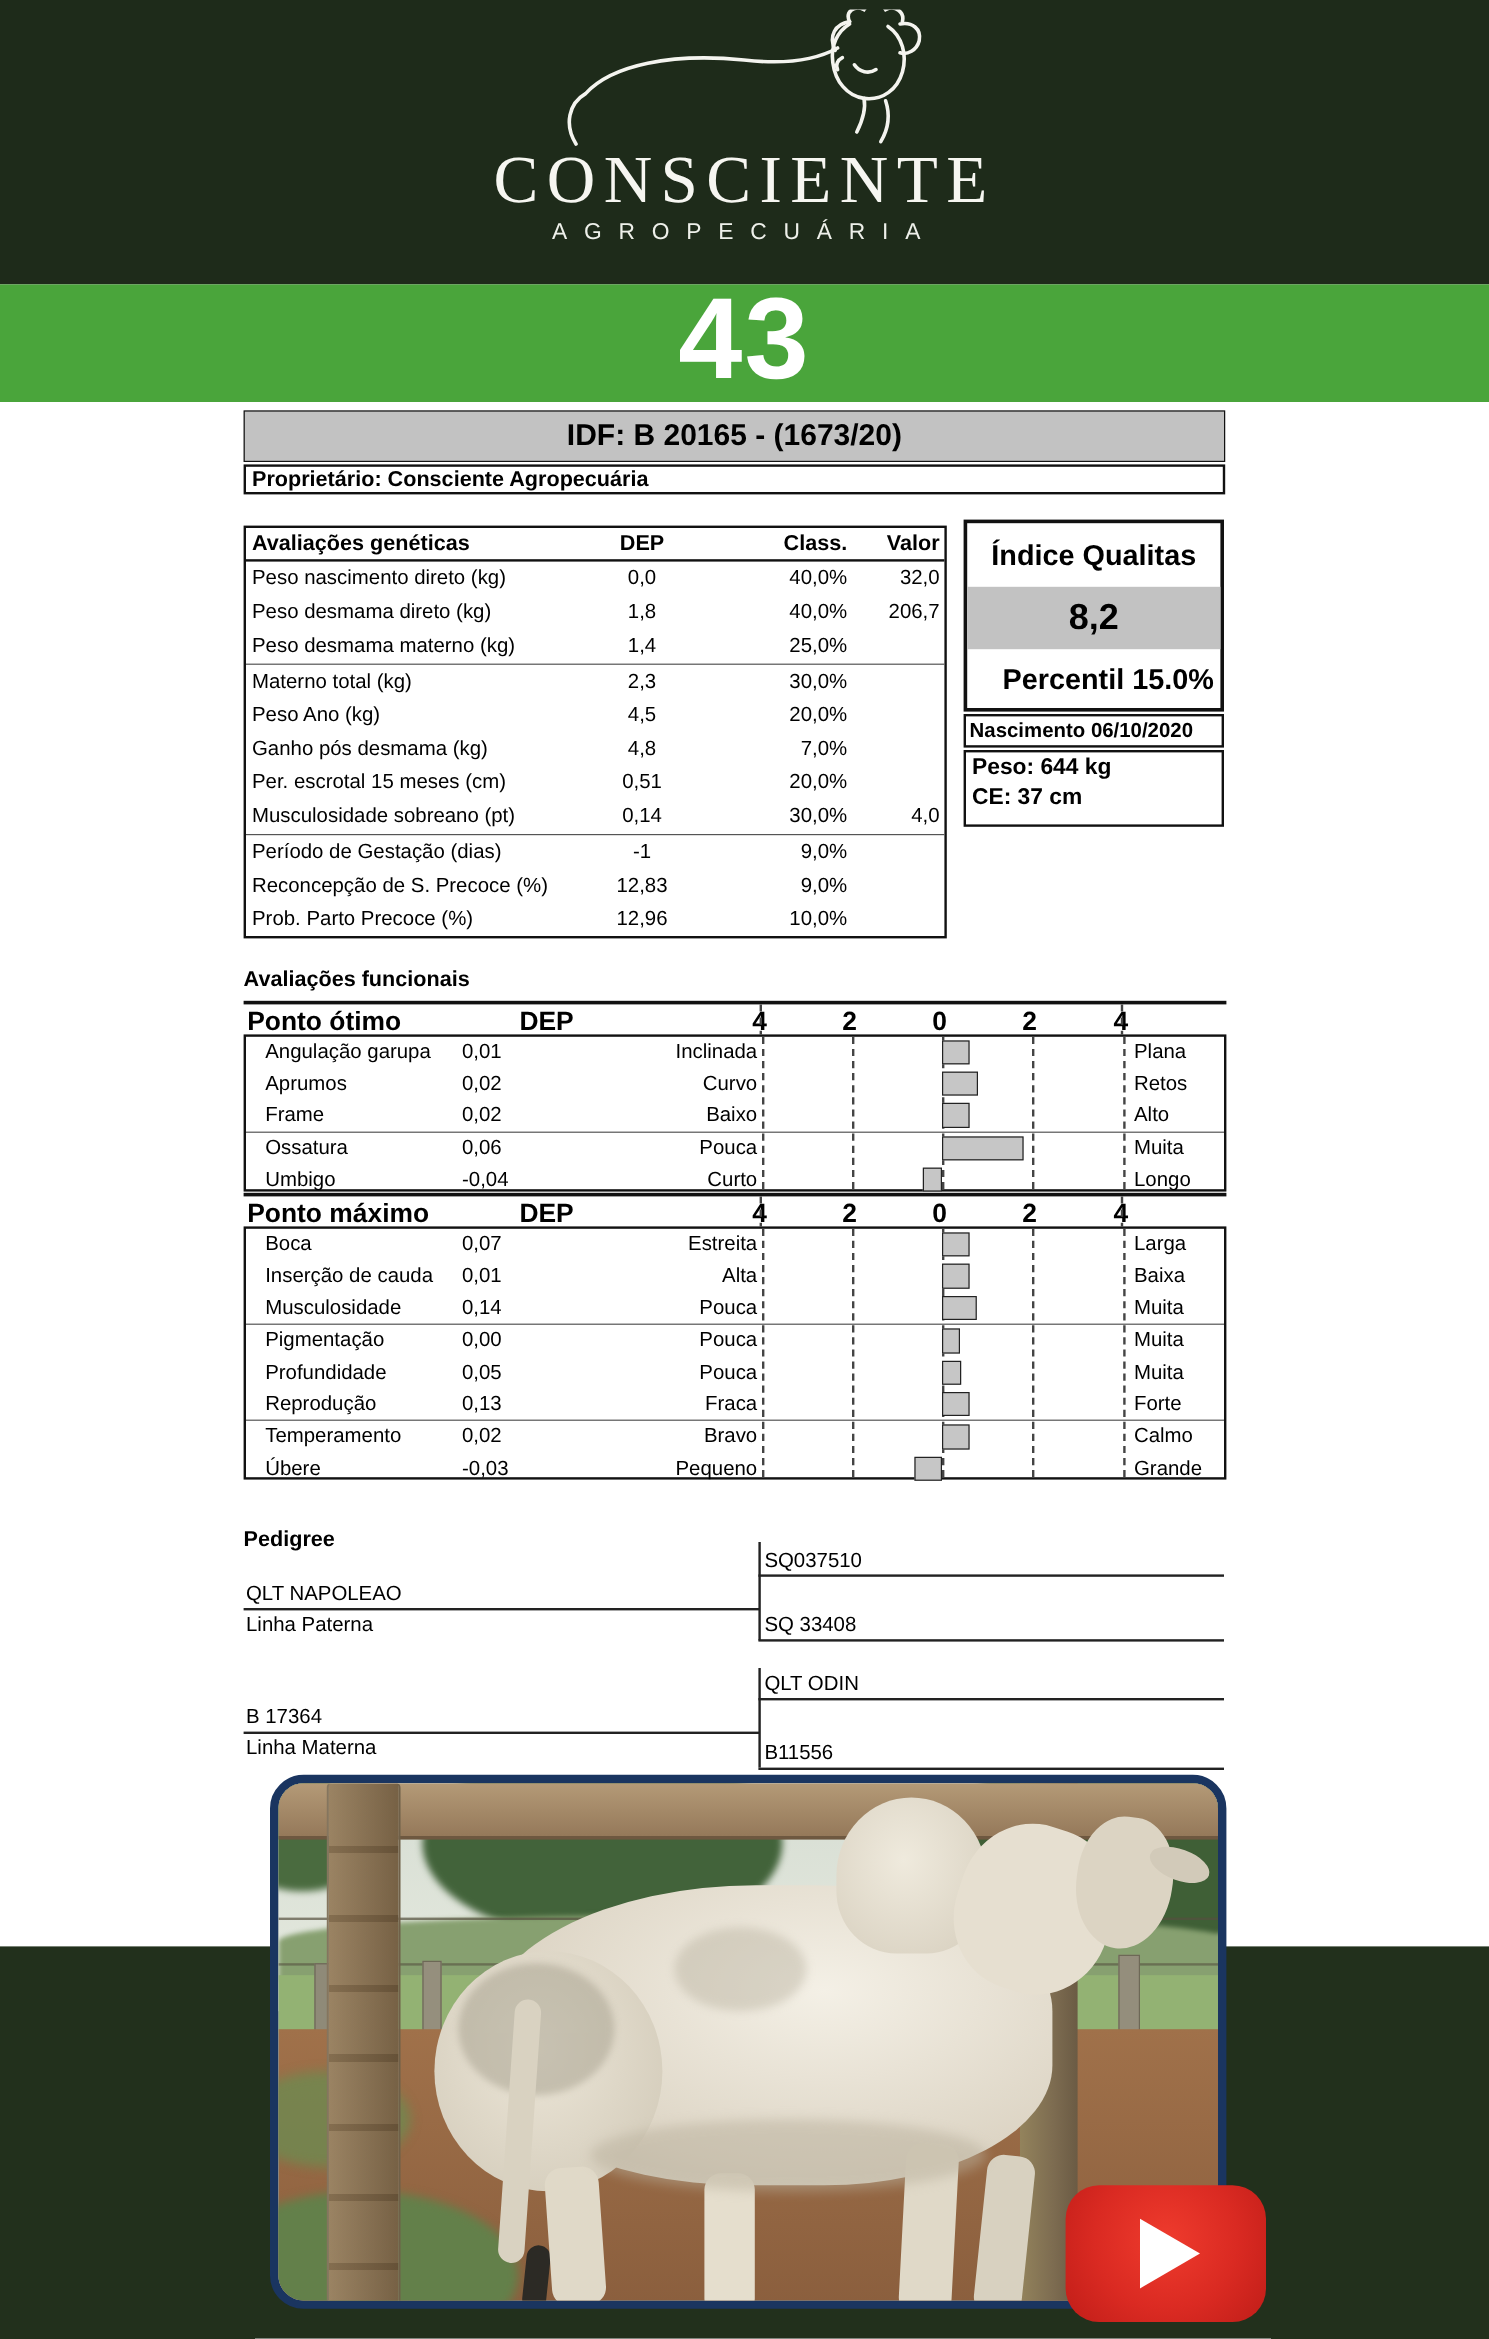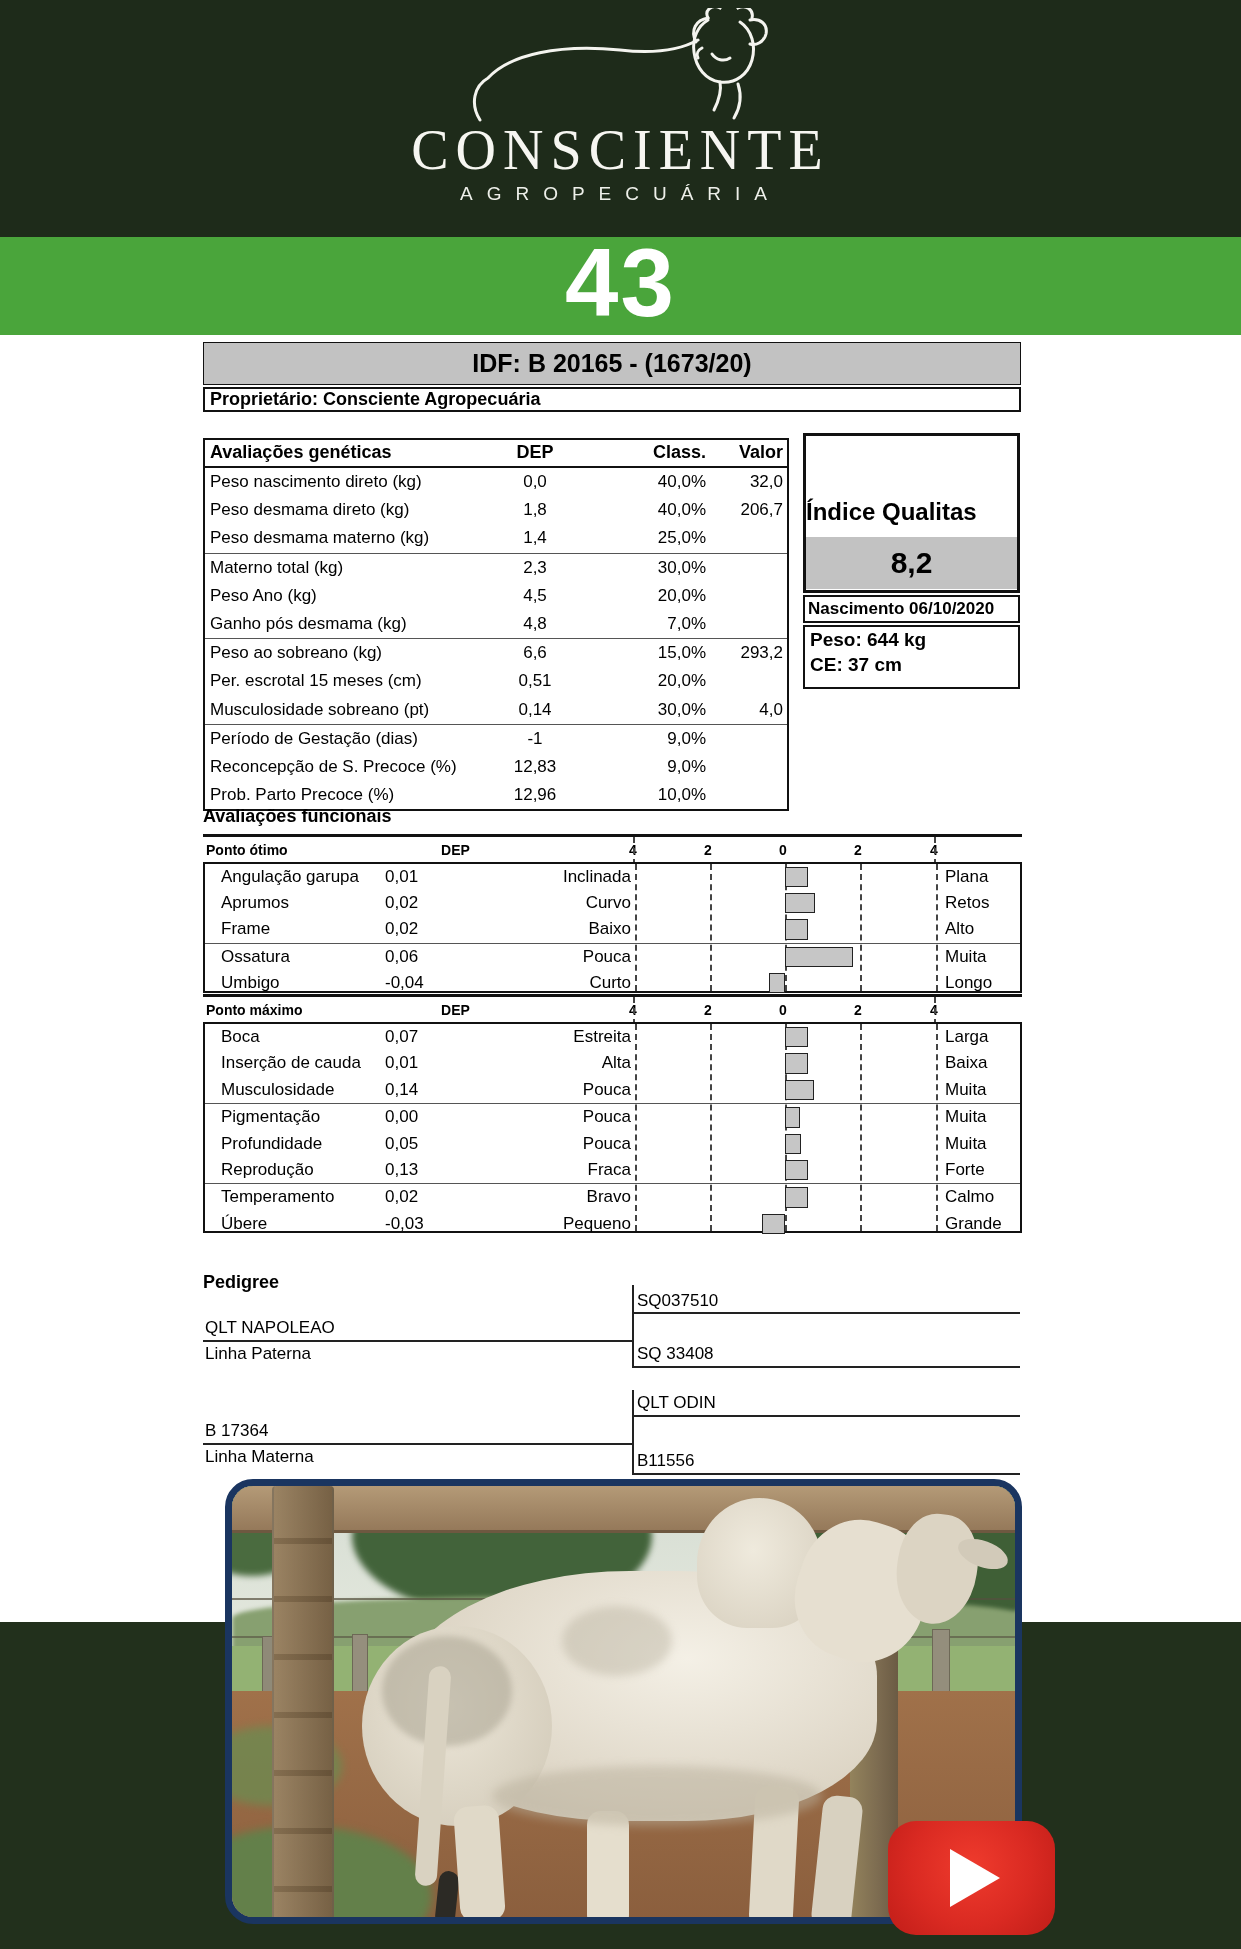--- a/index.html
+++ b/index.html
@@ -30,32 +30,32 @@
   .gt-header{position:relative;height:26px;border-bottom:2px solid #111;font-weight:bold;font-size:18px;line-height:25px;}
   .gt-row{position:relative;height:28.2px;font-size:17px;line-height:28.2px;}
   .gt-row.sep{border-top:1px solid #555;}
   .gt-label{position:absolute;left:5px;width:255px;white-space:nowrap;}
   .gt-dep{position:absolute;left:255px;width:150px;text-align:center;}
   .gt-cls{position:absolute;left:405px;width:96px;text-align:right;}
   .gt-valor{position:absolute;left:501px;width:77px;text-align:right;}
 
   
   .q-box1{position:absolute;left:803px;top:433px;width:217px;height:160px;border:3px solid #111;box-sizing:border-box;background:#fff;}
-  .q-title{height:53px;line-height:56px;text-align:left;font-size:24px;font-weight:bold;margin-top:48px;}
+  .q-title{height:53px;line-height:56px;text-align:center;font-size:24px;font-weight:bold;}
   .q-score{height:52px;line-height:52px;text-align:center;font-size:30px;font-weight:bold;background:#c2c2c2;}
   .q-perc{height:49px;line-height:52px;text-align:center;font-size:24px;font-weight:bold;padding-left:24px;}
   .q-box2{position:absolute;left:803px;top:595px;width:217px;height:28px;border:2px solid #111;box-sizing:border-box;
     line-height:24px;padding-left:3px;font-size:17px;font-weight:bold;background:#fff;}
   .q-box3{position:absolute;left:803px;top:625px;width:217px;height:64px;border:2px solid #111;box-sizing:border-box;
     padding-left:5px;font-size:19px;font-weight:bold;line-height:25px;background:#fff;}
 
   
   .func-title{position:absolute;left:203px;top:806px;font-size:18px;font-weight:bold;}
   .fx-header{position:absolute;left:203px;width:819px;height:28px;border-top:3px solid #111;box-sizing:border-box;
-    font-size:14px;font-weight:bold;line-height:27px;}
+    font-size:22px;font-weight:bold;line-height:27px;}
   .fx-header .fx-h-title{position:absolute;left:3px;}
   .fx-header .fx-h-dep{position:absolute;left:180px;width:145px;text-align:center;}
   .fx-tick{position:absolute;width:30px;margin-left:-15px;text-align:center;font-weight:bold;}
   .fx-body{position:absolute;left:203px;width:819px;border:2px solid #111;box-sizing:border-box;background:#fff;}
   .fx-row{position:relative;font-size:17px;padding-left:32px;}
   .fx-row.sep{border-top:1px solid #555;}
   .fx-label{position:absolute;left:16px;white-space:nowrap;}
   .fx-dep{position:absolute;left:180px;width:145px;text-align:left;}
   .fx-left{position:absolute;left:230px;width:196px;text-align:right;white-space:nowrap;}
   .fx-right{position:absolute;left:740px;white-space:nowrap;}
@@ -146,26 +146,20 @@
           <div class="gt-label">Peso Ano (kg)</div>
           <div class="gt-dep">4,5</div>
           <div class="gt-cls">20,0%</div>
           <div class="gt-valor"></div>
         </div>
         <div class="gt-row">
           <div class="gt-label">Ganho pós desmama (kg)</div>
           <div class="gt-dep">4,8</div>
           <div class="gt-cls">7,0%</div>
           <div class="gt-valor"></div>
-        </div>
-        <div class="gt-row sep">
-          <div class="gt-label">Peso ao sobreano (kg)</div>
-          <div class="gt-dep">6,6</div>
-          <div class="gt-cls">15,0%</div>
-          <div class="gt-valor">293,2</div>
         </div>
         <div class="gt-row">
           <div class="gt-label">Per. escrotal 15 meses (cm)</div>
           <div class="gt-dep">0,51</div>
           <div class="gt-cls">20,0%</div>
           <div class="gt-valor"></div>
         </div>
         <div class="gt-row">
           <div class="gt-label">Musculosidade sobreano (pt)</div>
           <div class="gt-dep">0,14</div>

